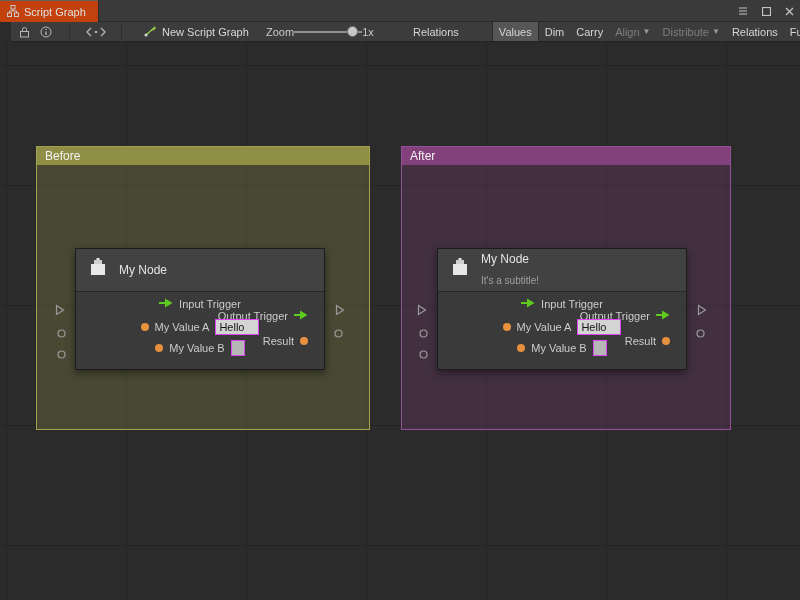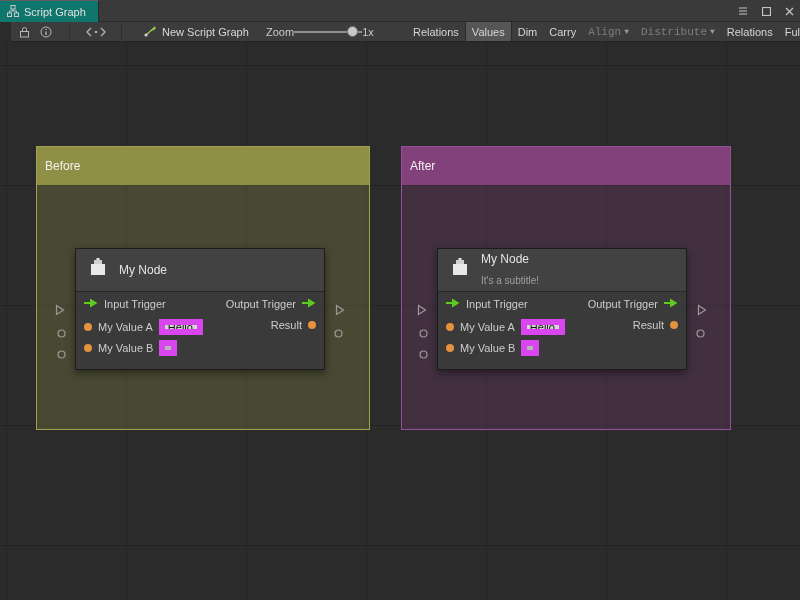--- a/index.html
+++ b/index.html
@@ -4,21 +4,21 @@
 <style>
   * { margin:0; padding:0; box-sizing:border-box; }
   html,body { width:800px; height:600px; overflow:hidden; background:#2b2b2b;
     font-family:"Liberation Sans", sans-serif; }
   .screen { position:relative; width:800px; height:600px; overflow:hidden; }
 
   
   .titlebar { position:absolute; top:0; left:0; width:800px; height:22px;
     background:#3a3a3a; border-bottom:1px solid #292929; }
   .tab { position:absolute; left:0; top:0; height:22px; padding:0 12px 0 7px;
-    background:#0f766e; border-top:1px solid #5f5f5f; border-right:1px solid #2b2b2b;
+    background:#c2410c; border-top:1px solid #5f5f5f; border-right:1px solid #2b2b2b;
     display:flex; align-items:center; gap:5px; color:#e0e0e0; font-size:11px; }
   .win-controls { position:absolute; right:4px; top:0; height:22px;
     display:flex; align-items:center; gap:9px; color:#c4c4c4; }
   .win-btn { width:14px; height:14px; display:flex; align-items:center;
     justify-content:center; font-size:12px; cursor:default; }
 
   
   .toolbar { position:absolute; top:22px; left:11px; width:800px; height:20px;
     background:#3c3c3c; border-bottom:1px solid #232323; overflow:hidden;
     font-size:11px; color:#d2d2d2; }
@@ -29,58 +29,58 @@
     display:flex; align-items:center; gap:5px; color:#d8d8d8; }
   .zoom-wrap { position:absolute; left:255px; top:0; height:20px;
     display:flex; align-items:center; gap:0; color:#c9c9c9; }
   .slider { position:relative; width:68px; height:20px; }
   .slider-track { position:absolute; left:0; top:9px; width:68px; height:2px; background:#8f8f8f; }
   .slider-handle { position:absolute; left:53px; top:4px; width:11px; height:11px;
     border-radius:50%; background:#c9c9c9; border:1px solid #6e6e6e; }
   .tb-buttons { position:absolute; left:396px; top:0; height:20px; display:flex; }
   .tb-btn { height:20px; padding:0 6px; display:flex; align-items:center; gap:3px;
     white-space:nowrap; color:#d5d5d5; cursor:default; }
-  .tb-btn.active { background:#565656; border-left:1px solid #2c2c2c; border-right:1px solid #2c2c2c; }
-  .tb-btn.disabled { color:#7e7e7e;font-family:Liberation Mono, monospace; }
+  .tb-btn.active { background:#565656; border-left:1px solid #2c2c2c; border-right:1px solid #2c2c2c;margin-left:27px; }
+  .tb-btn.disabled { color:#7e7e7e; }
   .caret { font-size:8px; line-height:8px; color:#9a9a9a; }
 
   
   .canvas { position:absolute; top:42px; left:0; width:800px; height:558px;
     background:#2b2b2b;
     background-image:
       linear-gradient(to right, #232323 1px, transparent 1px),
       linear-gradient(to bottom, #232323 1px, transparent 1px);
     background-size:120px 120px; background-position:6px 23px; }
 
   
   .group { position:absolute; border:1px solid; }
-  .group-header { height:38px; display:flex; align-items:center; padding:0 8px;
+  .group-header { height:18px; display:flex; align-items:center; padding:0 8px;
     font-size:12px; color:#f2f2f2; }
   .group.before { left:36px; top:104px; width:334px; height:284px;
     border-color:#a0a04f; background:rgba(158,158,75,0.25); }
   .group.before .group-header { background:#8f8f45; }
   .group.after { left:401px; top:104px; width:330px; height:284px;
     border-color:#94509a; background:rgba(150,70,140,0.22); }
   .group.after .group-header { background:#82417a; }
 
   
   .node-wrap { position:absolute; width:250px; }
   .node { width:250px; background:#3a3a3a; border:1px solid #1c1c1c;
     box-shadow:0 3px 8px rgba(0,0,0,0.45); }
   .node-header { height:43px; background:#424242; border-bottom:1px solid #272727;
     display:flex; align-items:center; gap:9px; padding:9px 10px; }
   .node-title { font-size:12px; color:#e4e4e4; line-height:13px; }
   .node-subtitle { font-size:10px; color:#a0a0a0; line-height:12px; margin-top:9px; }
   .node-body { padding:6px 0 8px; }
-  .prow { height:21px; display:flex; align-items:flex-start; padding:0 8px;
-    font-size:11px; color:#cccccc; }
+  .prow { height:21px; display:flex; align-items:center; padding:0 16px;
+    font-size:11px; color:#cccccc;flex-direction:column; }
   .pleft { display:flex; align-items:center; gap:6px; }
   .pright { margin-left:auto; display:flex; align-items:center; gap:6px; }
   .dot { width:8px; height:8px; border-radius:50%; background:#e6913e; }
-  .field { height:16px; background:#d4d4d4; color:#141414; border:6px solid #d946ef;
+  .field { height:16px; background:#d4d4d4; color:#141414; border:1px solid #d946ef;
     font-size:11px; font-family:"Liberation Sans", sans-serif; padding:0 3px; }
   .field.small { width:14px; background:#b6b6b6; }
   .field.text { width:44px; }
 
   
   .ext { position:absolute; }
   .ext.tri-l { left:-20px; } .ext.tri-r { right:-20px; }
   .ext.cir-l { left:-18px; } .ext.cir-r { right:-18px; }
   .r1 { top:54px; } .r1c { top:76px; } .r2c { top:97px; }
 </style>

